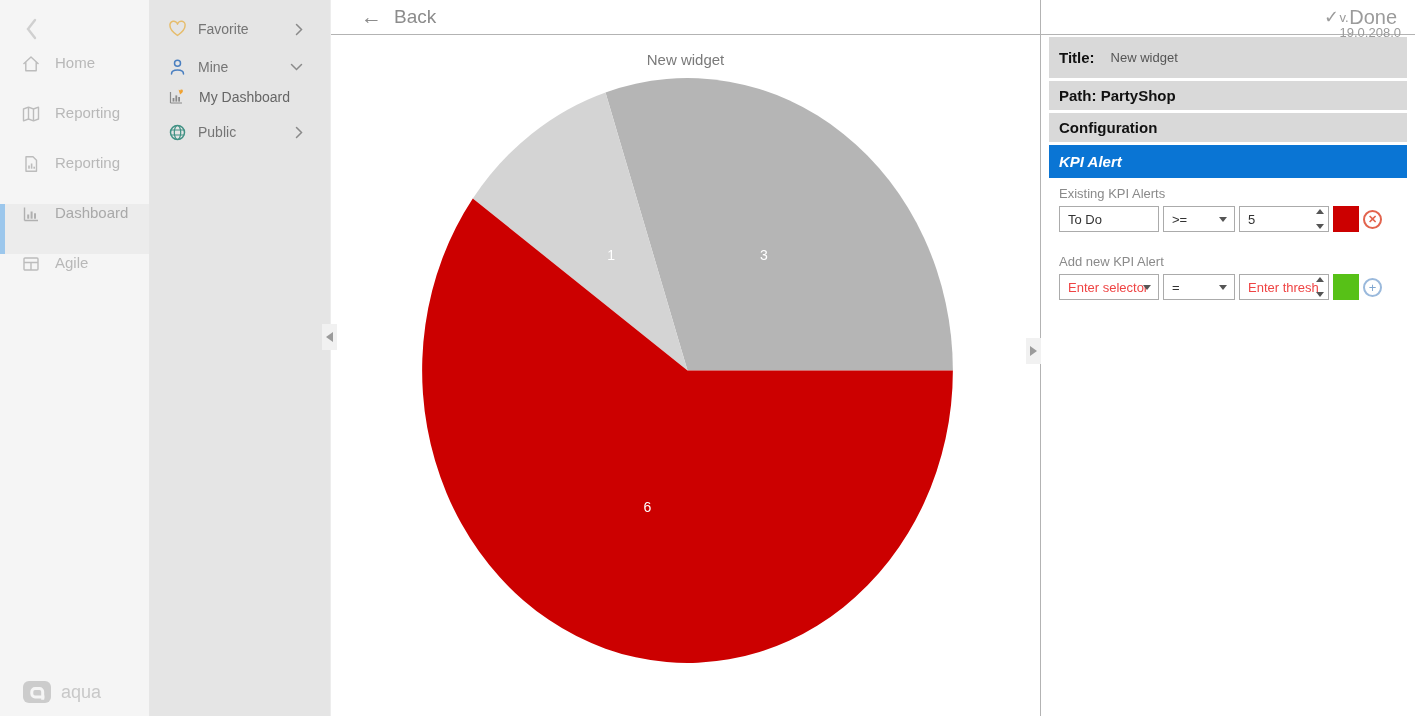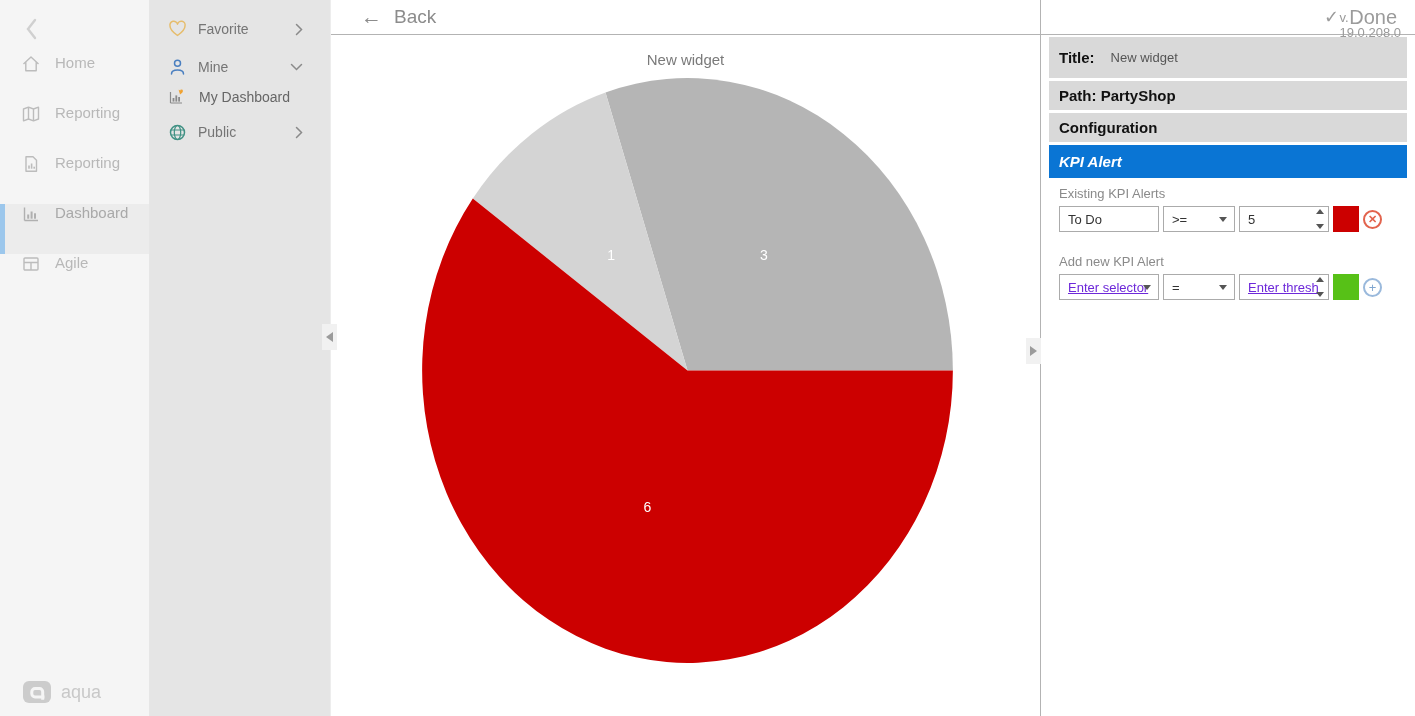--- a/index.html
+++ b/index.html
@@ -67,21 +67,21 @@
   .fld { height:26px; border:1px solid #ababab; background:#fff; display:flex; align-items:center; font-size:13px; color:#333; position:relative; }
   .fld input { border:none; outline:none; width:100%; height:100%; padding:0 6px 0 8px; font-size:13px; color:#333; font-family:"Liberation Sans", sans-serif; }
   .fld-selector { width:100px; }
   .fld-op { width:72px; padding-left:8px; cursor:pointer; }
   .fld-num { width:90px; }
   .fld-num .num-text { padding-left:8px; flex:1; }
   .caret { position:absolute; right:7px; top:10px; width:0; height:0; border-left:4px solid transparent; border-right:4px solid transparent; border-top:5px solid #555; }
   .spinner { position:absolute; right:4px; top:2px; bottom:2px; display:flex; flex-direction:column; justify-content:space-between; cursor:pointer; }
   .spin-up { width:0; height:0; border-left:4px solid transparent; border-right:4px solid transparent; border-bottom:5px solid #555; }
   .spin-down { width:0; height:0; border-left:4px solid transparent; border-right:4px solid transparent; border-top:5px solid #555; }
-  .placeholder { color:#6d28d9;text-decoration:underline; }
+  .placeholder { color:#ef4444; }
   .swatch { width:26px; height:26px; flex:0 0 auto; cursor:pointer; }
   .round-icon { width:19px; height:19px; border-radius:50%; display:flex; align-items:center; justify-content:center; font-size:11px; font-weight:bold; flex:0 0 auto; cursor:pointer; }
   .icon-delete { border:2px solid #e2634d; color:#e2634d; }
   .icon-add { border:2px solid #9ab9dc; color:#7fa6d0; font-size:13px; font-weight:normal; }
 
   
   .footer { height:28px; flex:0 0 auto; border-top:6px solid #0f172a; position:relative; background:#fff; }
   .version { position:absolute; right:14px; top:4px; font-size:13px; color:#9a9a9a; }
   .footer-line { position:absolute; left:0; right:0; bottom:3px; border-top:1px solid #d4d4d4; }
 </style>

